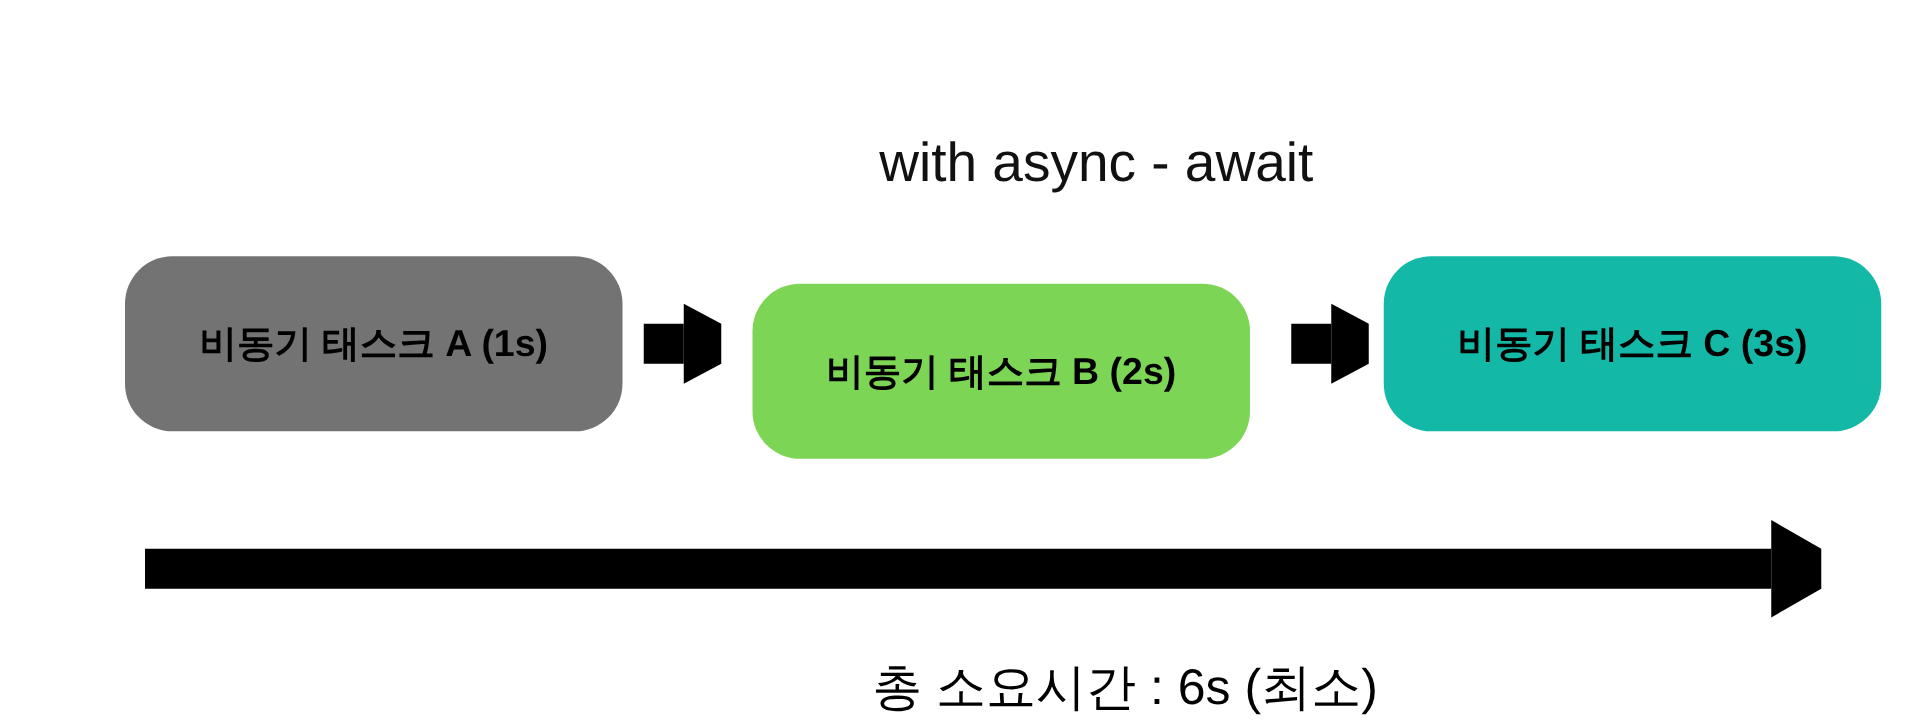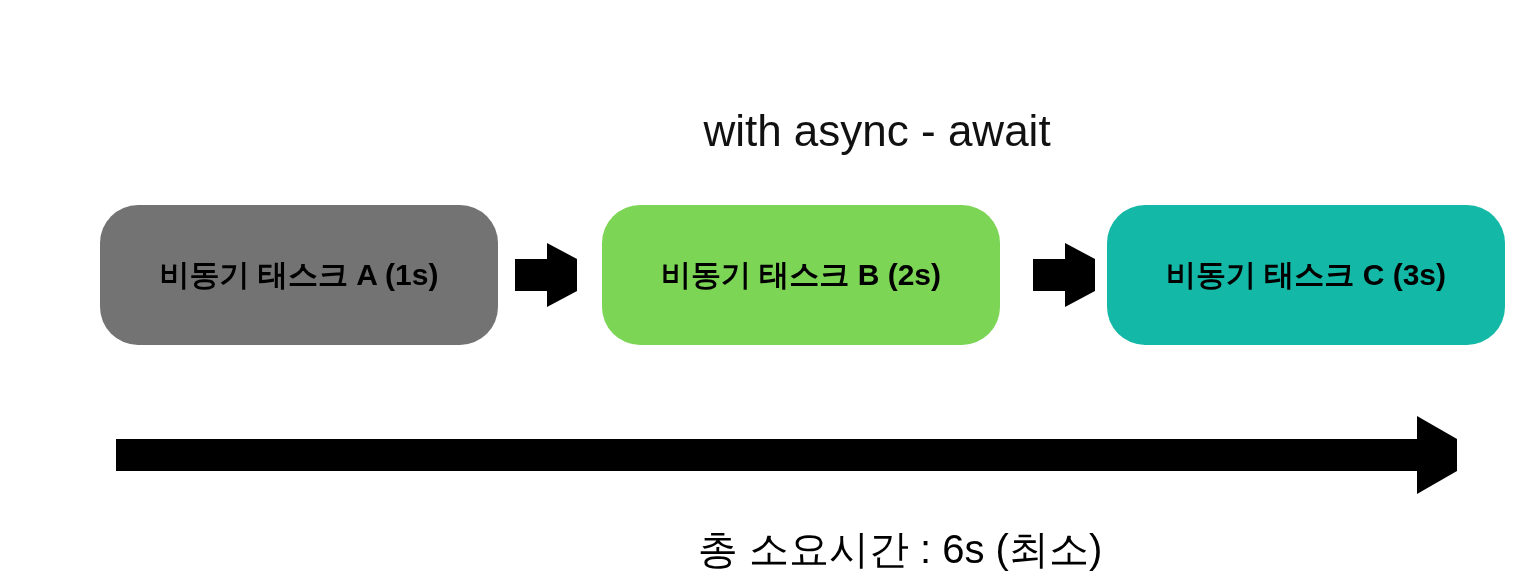--- a/index.html
+++ b/index.html
@@ -30,21 +30,21 @@
     border-radius: 38px;
     display: flex;
     align-items: center;
     justify-content: center;
     font-size: 30px;
     font-weight: 700;
     color: #000000;
     white-space: nowrap;
   }
   .box-a { left: 68px; }
-  .box-b { left: 570px; }
+  .box-b { left: 570px; margin-top: 22px; }
   .box-c { left: 1075px; }
   .arrow {
     position: absolute;
     display: flex;
     align-items: center;
   }
   .arrow .shaft {
     flex: 1;
     background: #000000;
   }

